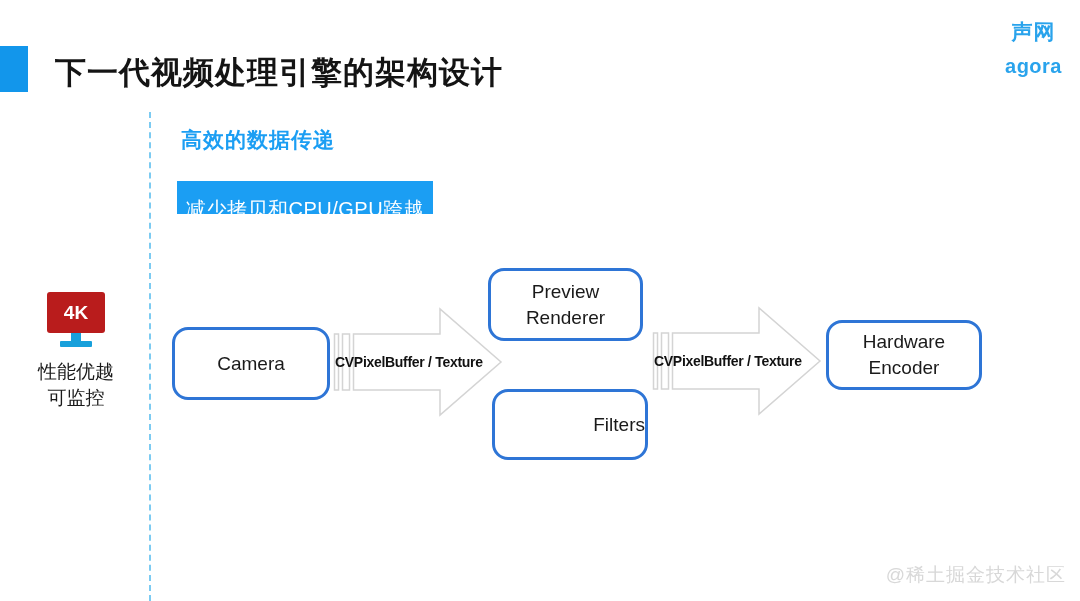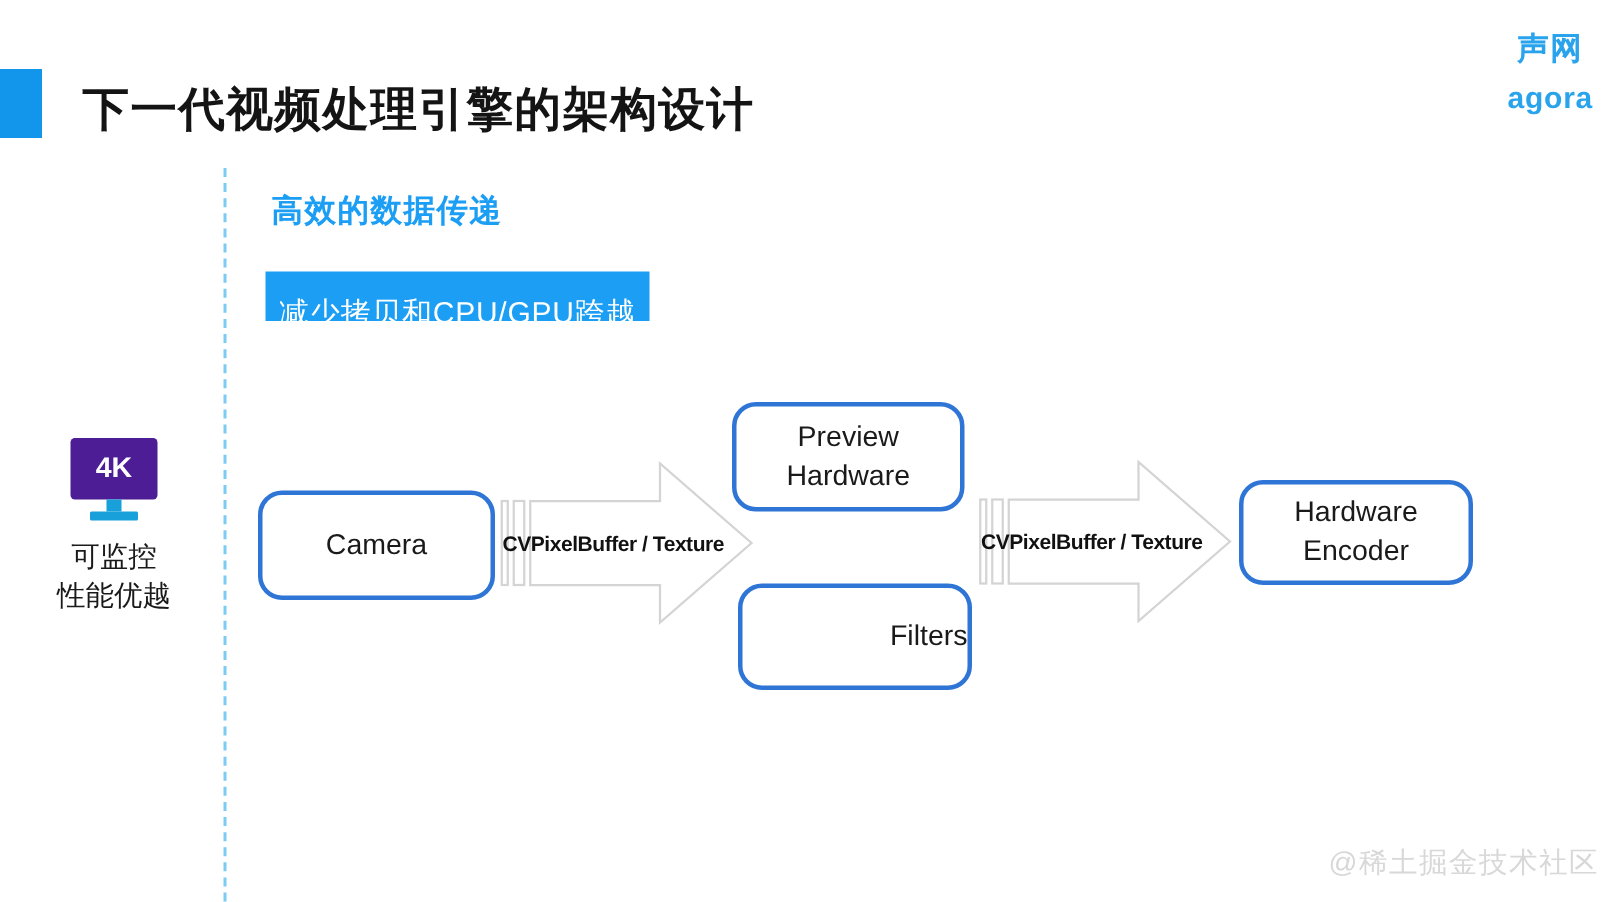--- a/index.html
+++ b/index.html
@@ -44,21 +44,21 @@
     position: absolute; left: 177px; top: 181px; height: 33px;
     background: #1B9EF3; color: #ffffff;
     font-size: 20px; line-height: 33px; padding: 12px 9px;
     letter-spacing: 0.5px; white-space: nowrap;
   }
 
   
   .feature { position: absolute; left: 20px; top: 292px; width: 112px; text-align: center; }
   .monitor { position: relative; width: 58px; height: 54px; margin: 0 auto; }
   .monitor .screen {
-    width: 58px; height: 41px; background: #4c1d95; border-radius: 3px;
+    width: 58px; height: 41px; background: #b91c1c; border-radius: 3px;
     display: flex; align-items: center; justify-content: center;
     color: #ffffff; font-weight: bold; font-size: 19px;
   }
   .monitor .neck { width: 10px; height: 8px; background: #18A0DB; margin: 0 auto; }
   .monitor .base { width: 32px; height: 6px; background: #18A0DB; margin: 0 auto; border-radius: 1px; }
   .feature .caption {
     margin-top: 13px; font-size: 19px; color: #1A1A1A; line-height: 1.35;
   }
 
   
@@ -112,40 +112,40 @@
 
   <div class="feature">
     <div class="monitor">
       <div class="screen">
         <span>4K</span>
       </div>
       <div class="neck"></div>
       <div class="base"></div>
     </div>
     <div class="caption">
+      <div>性能优越</div>
       <div>可监控</div>
-      <div>性能优越</div>
     </div>
   </div>
 
   <div class="node node-camera">
     <div class="inner">Camera</div>
   </div>
 
   <div class="arrow arrow-1">
     <svg viewBox="0 0 170 110">
       <rect x="1.5" y="27" width="4" height="56" fill="#ffffff" stroke="#D4D4D4" stroke-width="1.5"></rect>
       <rect x="9.5" y="27" width="7" height="56" fill="#ffffff" stroke="#D4D4D4" stroke-width="1.5"></rect>
       <path d="M 20.5 27 H 107 V 2 L 168 55 L 107 108 V 83 H 20.5 Z" fill="#ffffff" stroke="#D4D4D4" stroke-width="1.5"></path>
     </svg>
     <div class="arrow-label">CVPixelBuffer / Texture</div>
   </div>
 
   <div class="node node-preview">
-    <div class="inner">Preview Hardware</div>
+    <div class="inner">Preview Renderer</div>
   </div>
 
   <div class="node node-filters">
     <div class="inner">Filters</div>
   </div>
 
   <div class="arrow arrow-2">
     <svg viewBox="0 0 170 110">
       <rect x="1.5" y="27" width="4" height="56" fill="#ffffff" stroke="#D4D4D4" stroke-width="1.5"></rect>
       <rect x="9.5" y="27" width="7" height="56" fill="#ffffff" stroke="#D4D4D4" stroke-width="1.5"></rect>

